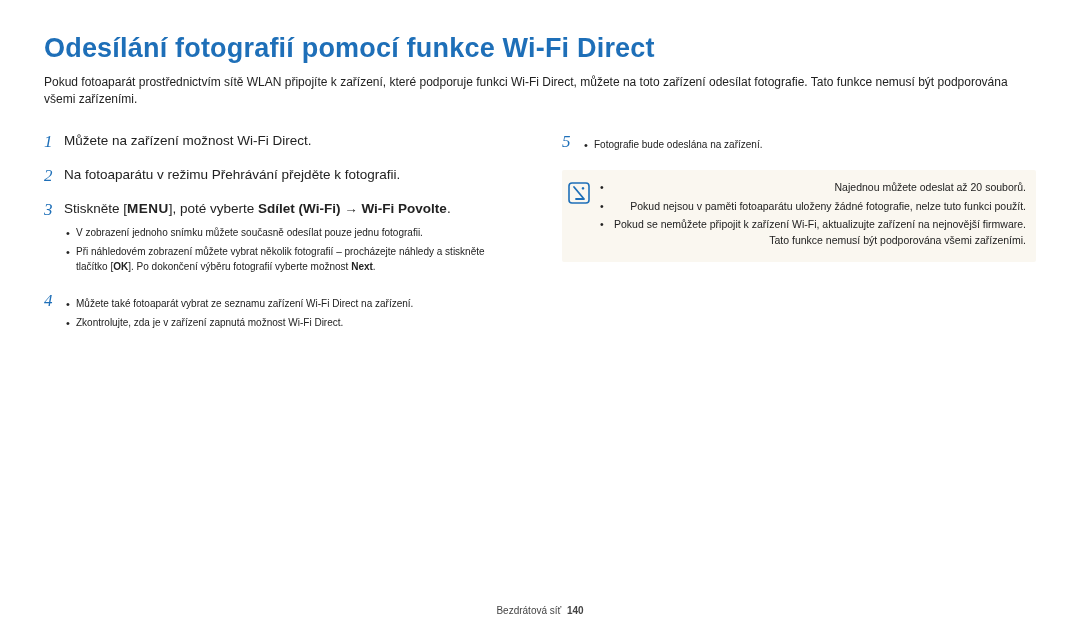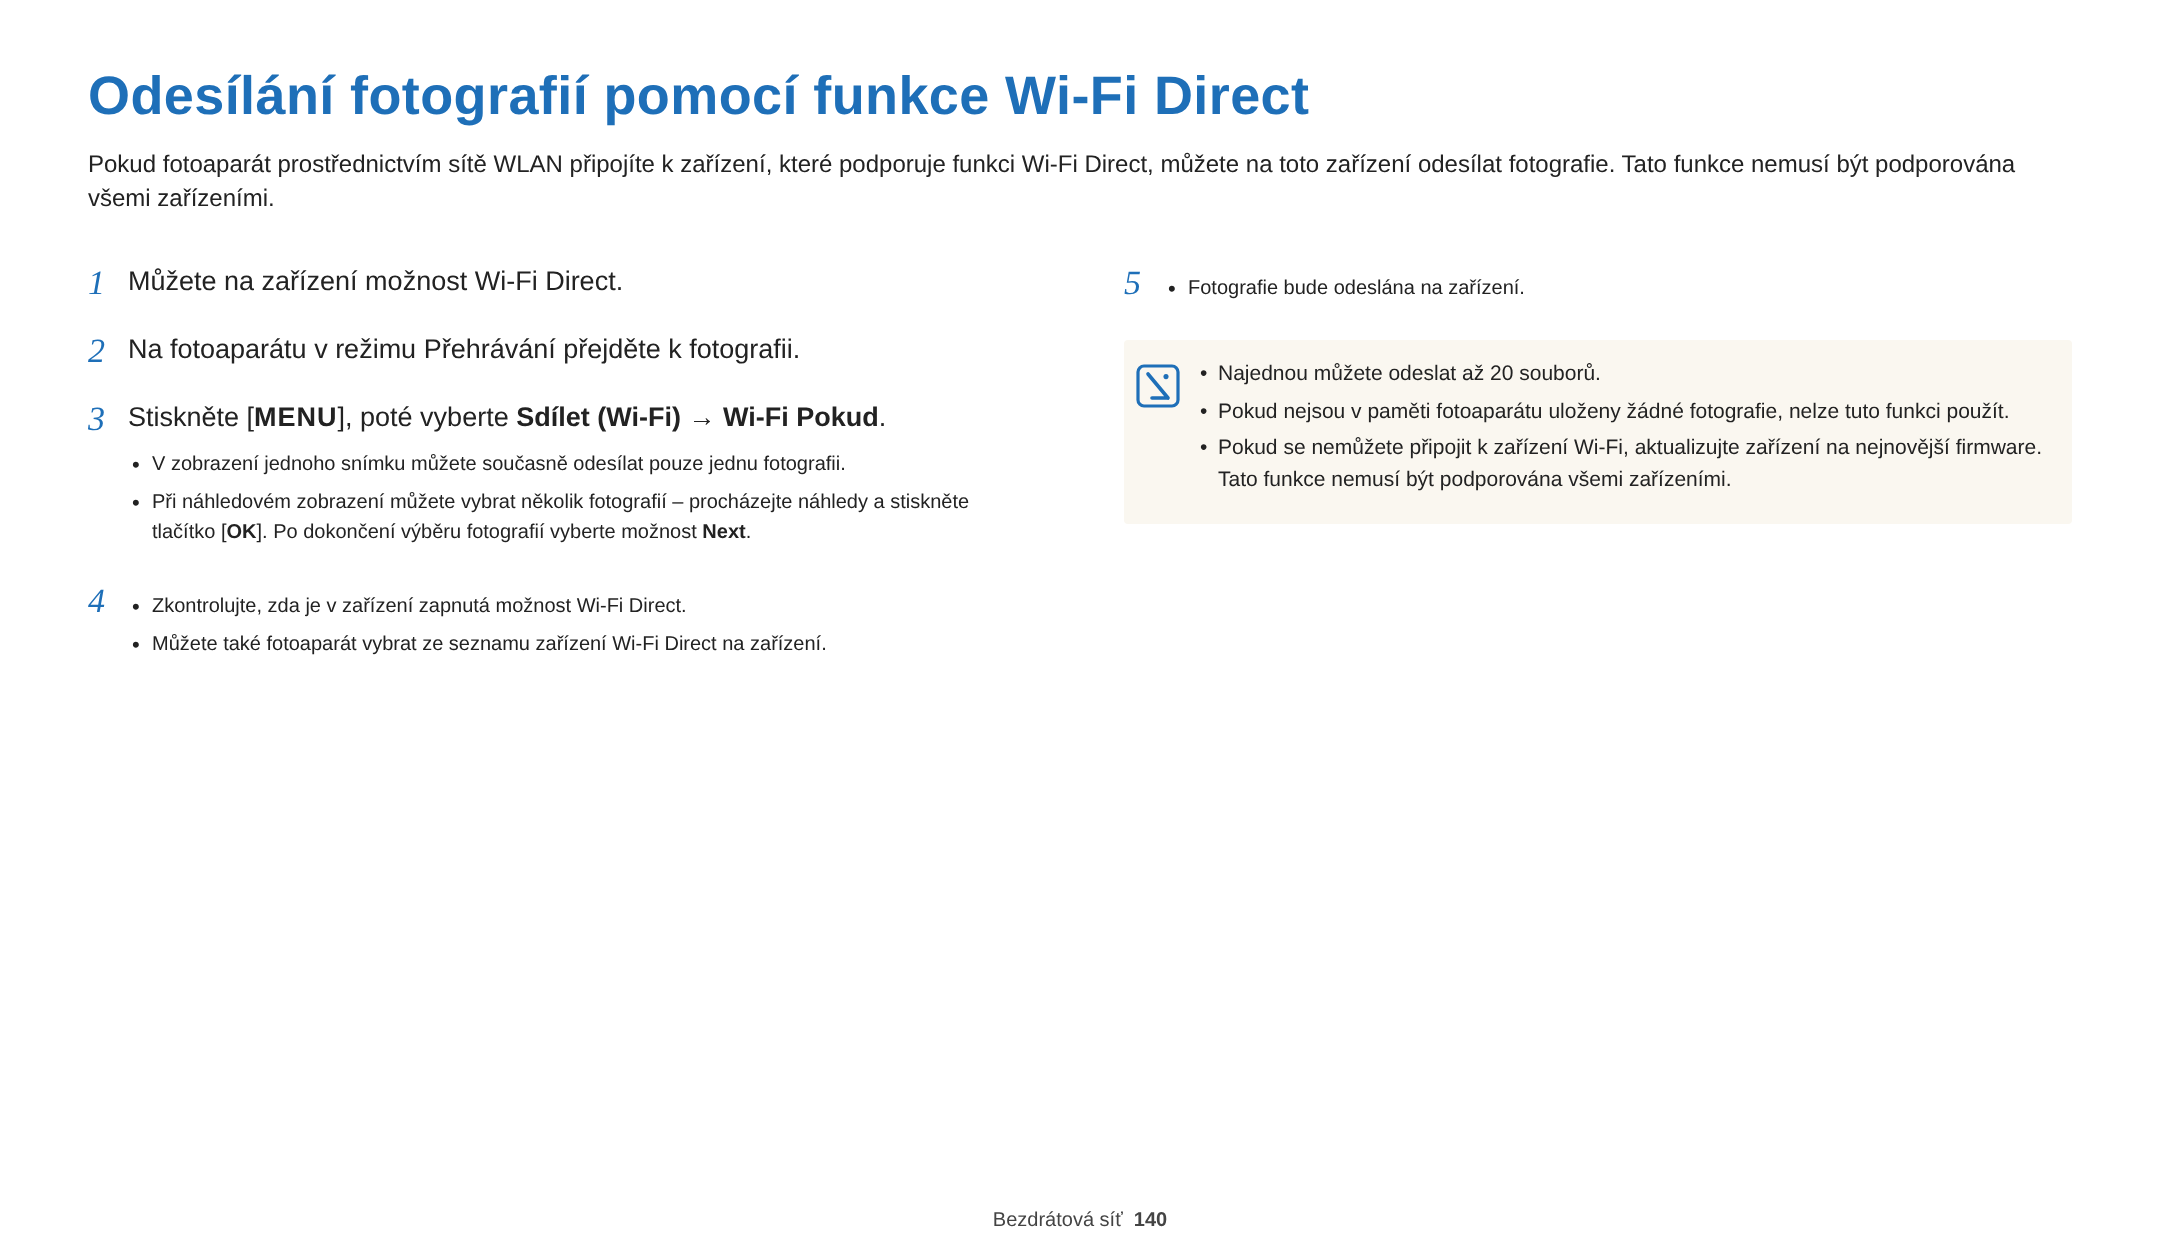--- a/index.html
+++ b/index.html
@@ -12,21 +12,21 @@
   .step { display: flex; margin-bottom: 12px; }
   .step-num { color: #1e6fb8; font-style: italic; font-weight: 500; font-family: Georgia, 'Times New Roman', serif; font-size: 17px; width: 20px; flex-shrink: 0; line-height: 1.3; }
   .step-body { flex: 1; }
   .step-title { font-size: 13.5px; line-height: 1.45; color: #222; }
   .step-title b { font-weight: 700; }
   .menu-glyph { font-weight: 700; letter-spacing: 0.5px; }
   .ok-glyph { font-weight: 700; }
   .sub-list { list-style: none; margin: 6px 0 0 0; }
   .sub-list li { font-size: 10px; line-height: 1.5; color: #222; position: relative; padding-left: 12px; margin-bottom: 4px; }
   .sub-list li::before { content: "•"; position: absolute; left: 2px; top: 0; font-size: 11px; }
-  .note-box { display: flex; background: #faf7f0; border-radius: 2px; padding: 10px 10px 10px 6px; margin-top: 14px; }
+  .note-box { display: flex; background: #faf7f0; border-radius: 2px; padding: 10px 10px 10px 6px; margin-top: 14px; text-align: right; }
   .note-icon { width: 22px; height: 22px; flex-shrink: 0; margin-right: 8px; margin-top: 2px; }
   .note-icon svg { width: 22px; height: 22px; }
   .note-list { list-style: none; flex: 1; }
   .note-list li { font-size: 10.5px; line-height: 1.5; color: #222; position: relative; padding-left: 11px; margin-bottom: 3px; }
   .note-list li::before { content: "•"; position: absolute; left: 2px; top: 0; }
   .footer { position: absolute; bottom: 14px; left: 0; right: 0; text-align: center; font-size: 10px; color: #444; }
   .footer .pg { font-weight: 700; }
 </style>
 </head>
 <body>
@@ -50,37 +50,37 @@
         <div class="step-num">2</div>
         <div class="step-body">
           <div class="step-title">Na fotoaparátu v režimu Přehrávání přejděte k fotografii.</div>
         </div>
       </div>
 
       <div class="step">
         <div class="step-num">3</div>
         <div class="step-body">
           <div class="step-title">
-            <span>Stiskněte [</span><span class="menu-glyph">MENU</span><span>], poté vyberte </span><b>Sdílet (Wi-Fi)</b><span> → </span><b>Wi-Fi Pokud</b><span>.</span>
+            <span>Stiskněte [</span><span class="menu-glyph">MENU</span><span>], poté vyberte </span><b>Sdílet (Wi-Fi)</b><span> → </span><b>Wi-Fi Povolte</b><span>.</span>
           </div>
           <ul class="sub-list">
             <li>V zobrazení jednoho snímku můžete současně odesílat pouze jednu fotografii.</li>
             <li>
               <span>Při náhledovém zobrazení můžete vybrat několik fotografií – procházejte náhledy a stiskněte tlačítko [</span><span class="ok-glyph">OK</span><span>]. Po dokončení výběru fotografií vyberte možnost </span><b>Next</b><span>.</span>
             </li>
           </ul>
         </div>
       </div>
 
       <div class="step">
         <div class="step-num">4</div>
         <div class="step-body">
           <ul class="sub-list">
+            <li>Můžete také fotoaparát vybrat ze seznamu zařízení Wi-Fi Direct na zařízení.</li>
             <li>Zkontrolujte, zda je v zařízení zapnutá možnost Wi-Fi Direct.</li>
-            <li>Můžete také fotoaparát vybrat ze seznamu zařízení Wi-Fi Direct na zařízení.</li>
           </ul>
         </div>
       </div>
 
     </div>
 
     <div class="col">
 
       <div class="step">
         <div class="step-num">5</div>

